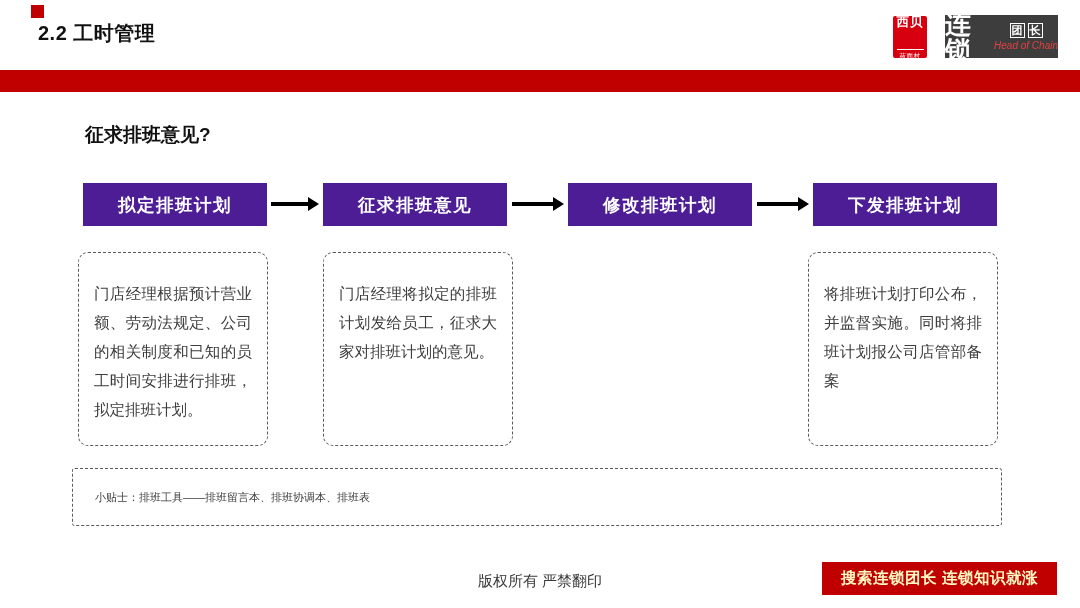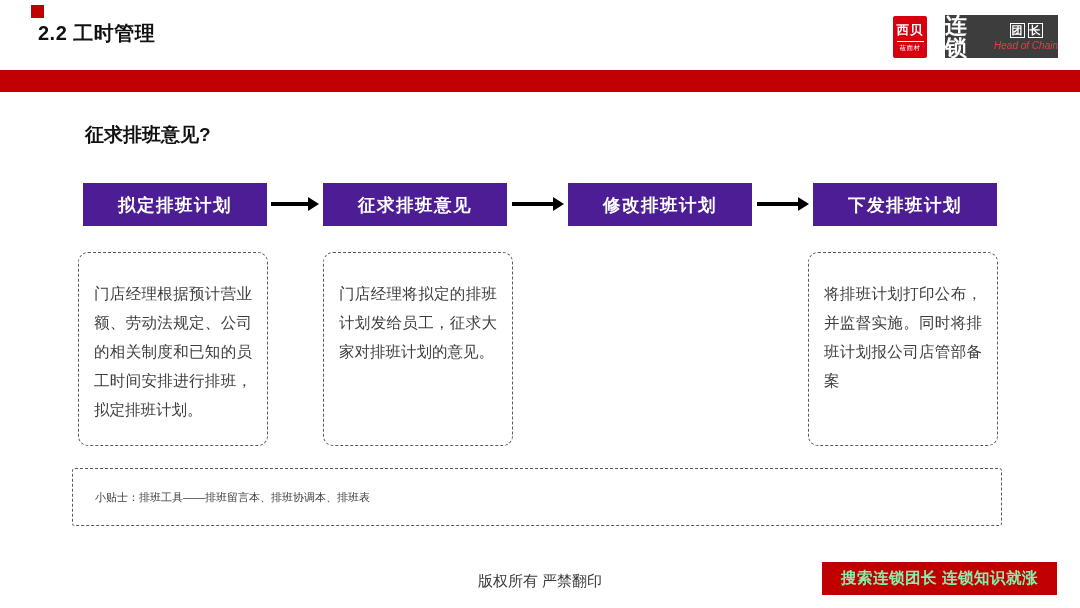--- a/index.html
+++ b/index.html
@@ -17,28 +17,28 @@
     position: absolute; left: 38px; top: 20px;
     font-size: 20px; font-weight: 700; color: #111; letter-spacing: 0.5px;
   }
   .red-bar { position: absolute; left: 0; top: 70px; width: 1080px; height: 22px; background: #C00000; }
 
   .logo-xibei {
     position: absolute; left: 893px; top: 16px; width: 34px; height: 42px;
     background: #D7000F; border-radius: 2px; color: #fff;
     display: flex; flex-direction: column; align-items: center; justify-content: center;
   }
-  .xb-main { font-size: 12.5px; font-weight: 700; letter-spacing: 1px; border-bottom: 1px solid #fff; padding-bottom: 2px; }
+  .xb-main { font-size: 12.5px; font-weight: 700; letter-spacing: 1px; border-bottom: 1px solid #fff; padding-bottom: 18px; }
   .xb-sub  { font-size: 6.5px; margin-top: 2px; letter-spacing: 0.5px; }
 
   .logo-chain {
     position: absolute; left: 945px; top: 15px; width: 113px; height: 43px;
     background: #3D3D3D; display: flex; align-items: center; justify-content: center; gap: 7px;
   }
-  .chain-main { color: #fff; font-size: 22px; font-weight: 700; letter-spacing: 1px; line-height: 1; }
+  .chain-main { color: #fff; font-size: 26px; font-weight: 700; letter-spacing: 1px; line-height: 1; }
   .chain-right { display: flex; flex-direction: column; align-items: center; }
   .tz-row { display: flex; gap: 3px; }
   .tz-char {
     color: #fff; border: 1px solid #fff; font-size: 11px; font-weight: 700;
     line-height: 13px; width: 15px; text-align: center; display: inline-block;
   }
   .chain-tagline {
     font-family: Liberation Sans, sans-serif; font-style: italic;
     color: #e24040; font-size: 10px; margin-top: 2px; white-space: nowrap;
   }
@@ -84,21 +84,21 @@
     font-size: 11px; color: #3d3d3d;
   }
 
   
   .copyright {
     position: absolute; left: 0; top: 572px; width: 1080px;
     text-align: center; font-size: 15px; color: #3a3a3a;
   }
   .banner {
     position: absolute; left: 822px; top: 562px; width: 235px; height: 33px;
-    background: #C00000; color: #86efac; font-size: 15.5px; font-weight: 700;
+    background: #C00000; color: #fef9c3; font-size: 15.5px; font-weight: 700;
     letter-spacing: 0.5px; display: flex; align-items: center; justify-content: center;
   }
 </style>
 </head>
 <body>
 
 <div class="slide">
 
   <div class="corner-square"></div>
 

